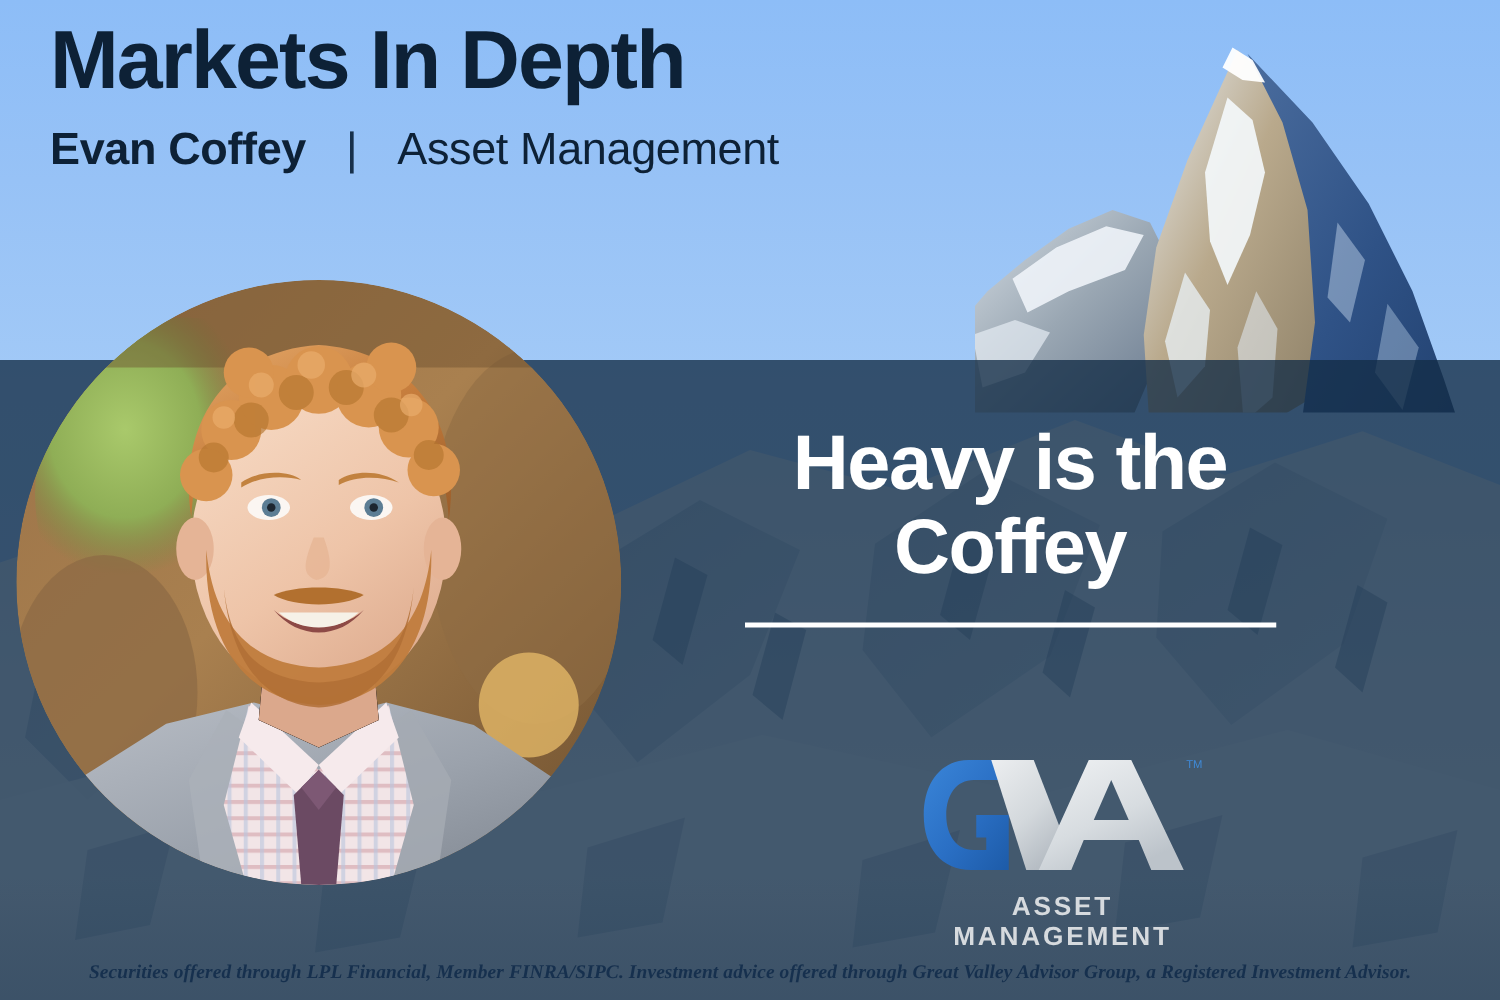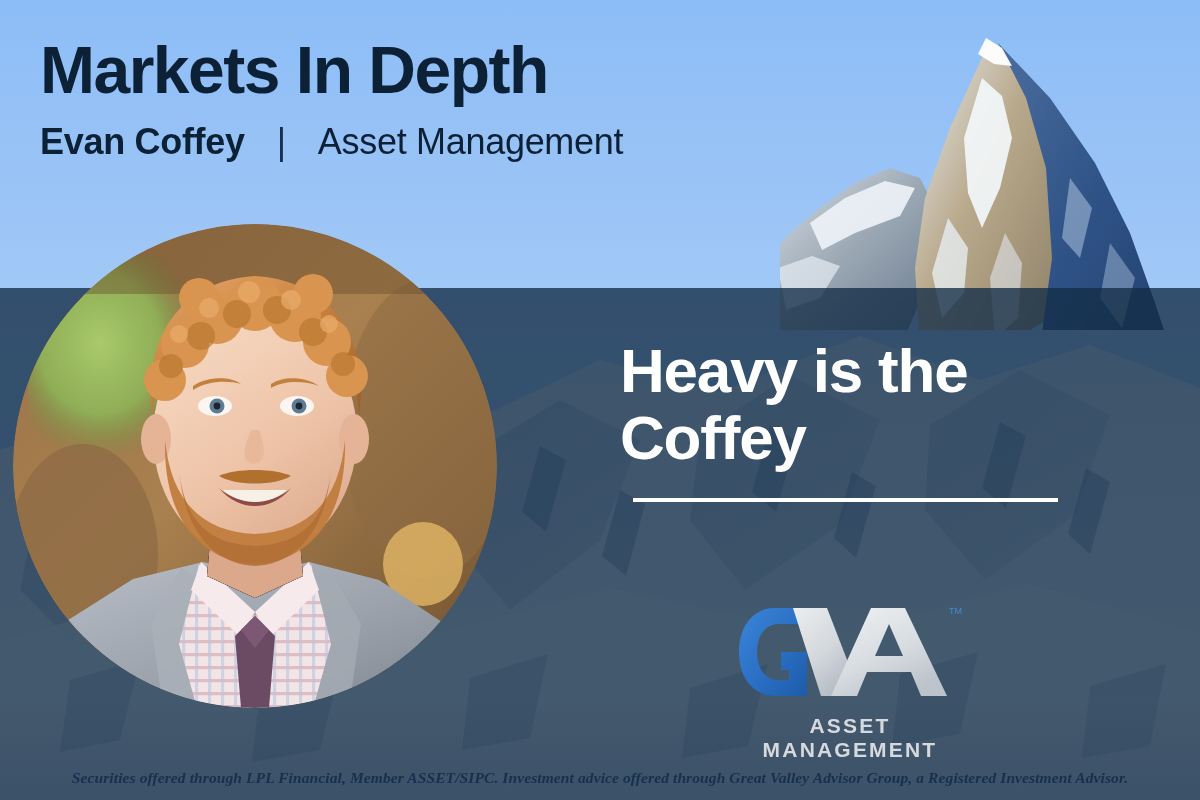--- a/index.html
+++ b/index.html
@@ -33,21 +33,21 @@
   .overlay{
     position:absolute;left:0;top:288px;width:1200px;height:512px;
     background:rgba(19,45,71,0.78);
   }
   .overlay-soft{
     position:absolute;left:0;top:700px;width:1200px;height:100px;
     background:linear-gradient(180deg,rgba(19,45,71,0) 0%,rgba(19,45,71,0.10) 55%,rgba(19,45,71,0.16) 100%);
   }
 
   
-  .header{position:absolute;left:40px;top:37px;width:760px;}
+  .header{position:absolute;left:40px;top:14px;width:760px;}
   .title{
     font-size:66px;line-height:1.0;font-weight:700;color:#0d2136;
     letter-spacing:-1.5px;margin:0 0 18px 0;
   }
   .subline{
     display:flex;align-items:baseline;gap:16px;
     font-size:36px;color:#0d2136;letter-spacing:-0.3px;
   }
   .sub-name{font-weight:700;}
   .sub-sep{font-weight:300;padding:0 16px;color:#17304b;}
@@ -55,22 +55,22 @@
 
   
   .portrait{
     position:absolute;left:13px;top:224px;width:484px;height:484px;
     border-radius:50%;overflow:hidden;
   }
   .portrait svg{display:block;}
 
   
   .headline-block{
-    position:absolute;left:620px;top:338px;width:450px;
-    text-align:left;
+    position:absolute;left:583px;top:338px;width:450px;
+    text-align:center;
   }
   .headline{
     font-size:62px;line-height:1.08;font-weight:700;color:#ffffff;
     letter-spacing:-1.2px;margin:0;
   }
   .divider{
     margin:26px auto 0 auto;width:425px;height:4px;background:#ffffff;
   }
 
   
@@ -371,16 +371,16 @@
         <path d="M136 10 L170 10 L212 98 L186 98 L176 74 L132 74 L122 98 L96 98 Z
                  M140 58 L168 58 L154 26 Z" fill="url(#aGray)"></path>
 
         <text x="214" y="16" font-family="Liberation Sans, sans-serif" font-size="9" fill="#3f8ad8">TM</text>
       </svg>
     </span>
     <div class="logo-sub">ASSET MANAGEMENT</div>
   </div>
 
   <div class="footer">
-    <span class="footer-text">Securities offered through LPL Financial, Member ASSET/SIPC. Investment advice offered through Great Valley Advisor Group, a Registered Investment Advisor.</span>
+    <span class="footer-text">Securities offered through LPL Financial, Member FINRA/SIPC. Investment advice offered through Great Valley Advisor Group, a Registered Investment Advisor.</span>
   </div>
 
 </div>
 
 </body></html>

